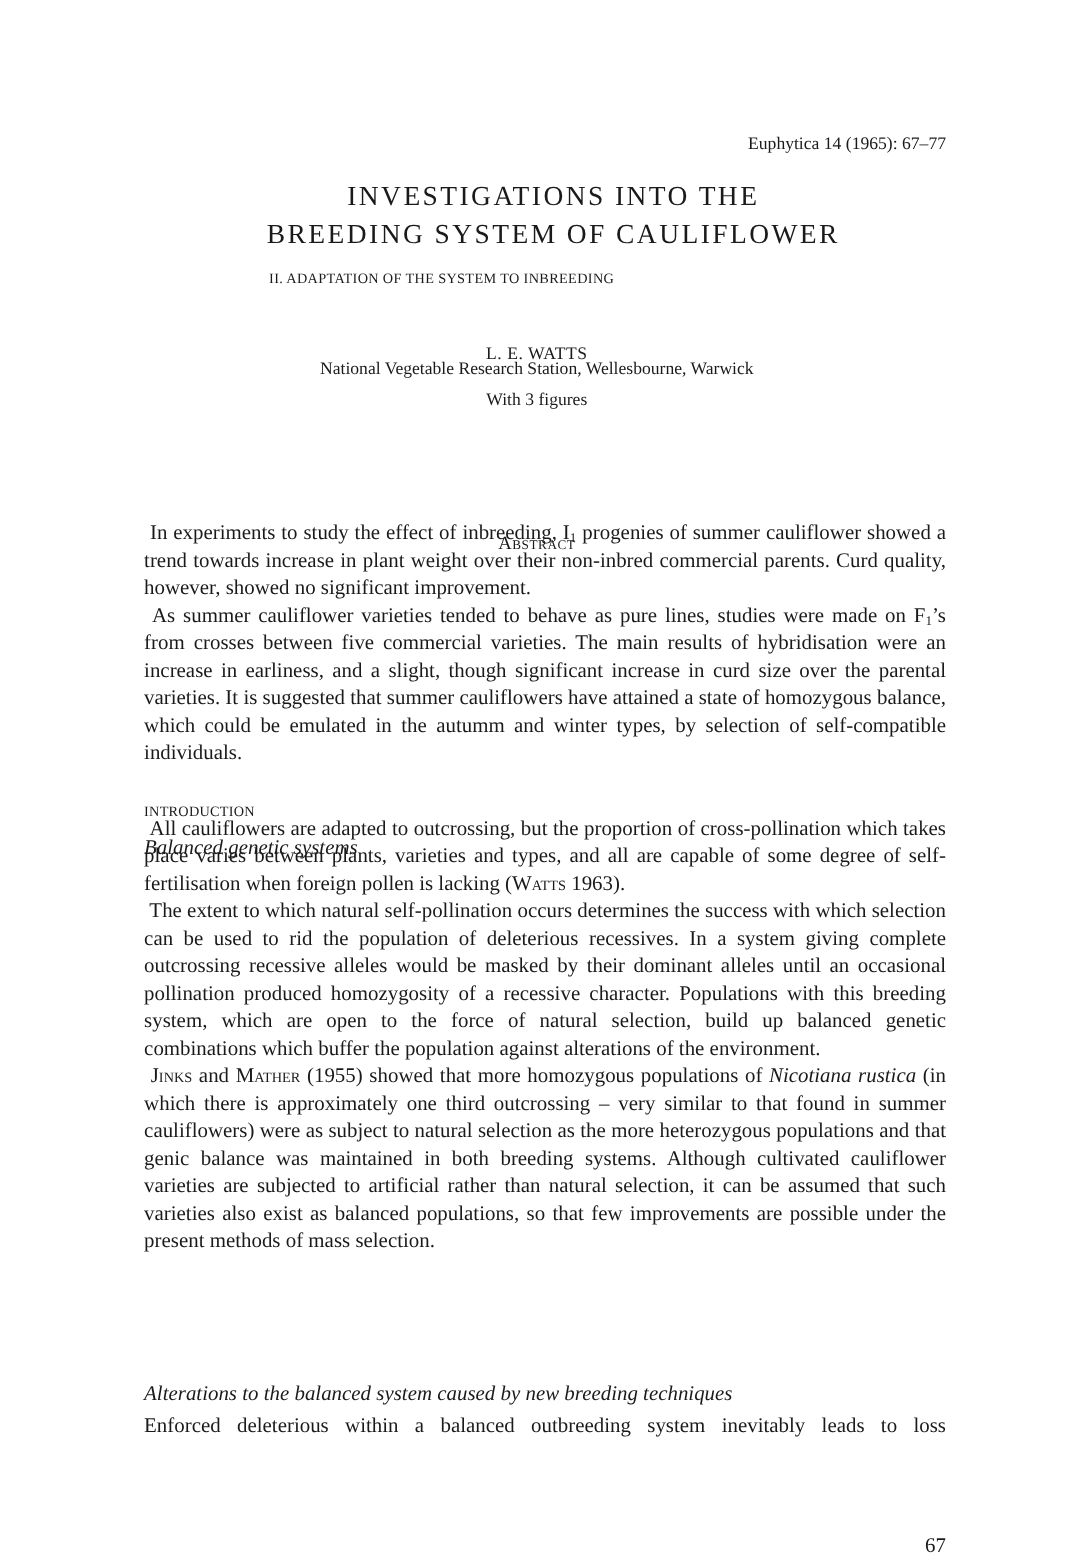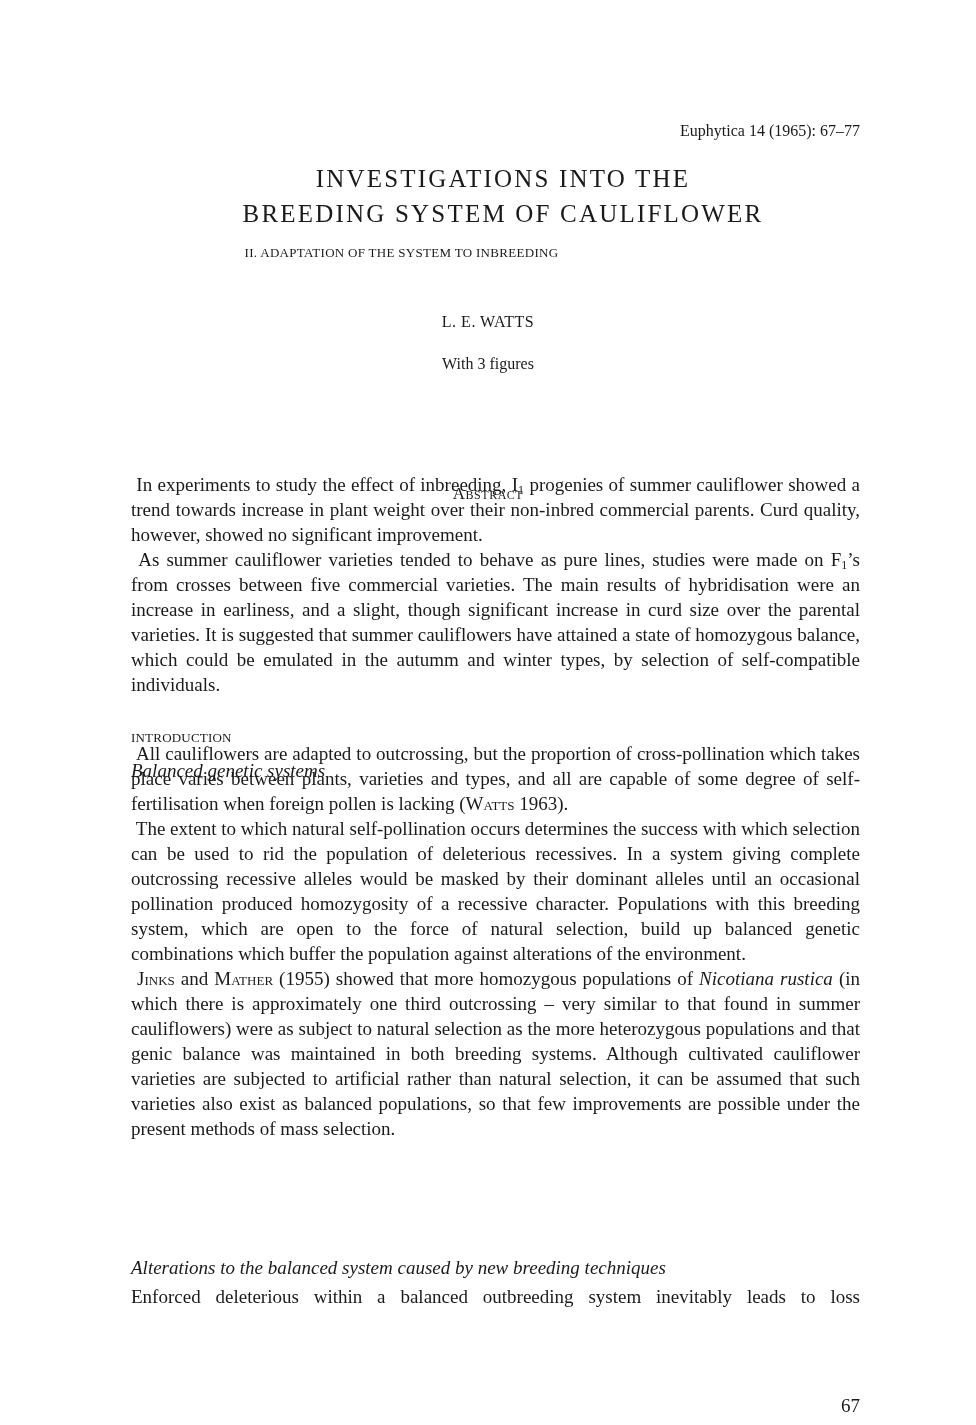--- a/index.html
+++ b/index.html
@@ -58,20 +58,21 @@
 
 <div class="page">
 
   <div class="journal-ref">Euphytica 14 (1965): 67–77</div>
 
   <div class="title l1">INVESTIGATIONS INTO THE</div>
   <div class="title l2">BREEDING SYSTEM OF CAULIFLOWER</div>
   <div class="subtitle">II. ADAPTATION OF THE SYSTEM TO INBREEDING</div>
 
   <div class="center-line author">L. E. WATTS</div>
+  <div class="center-line affil" style="top:327px;">National Vegetable Research Station, Wellesbourne, Warwick</div>
   <div class="center-line figs">With 3 figures</div>
 
   <div class="center-line abstract-heading">Abstract</div>
 
   <div class="body-block abstract">
     <p>&nbsp;<span>In experiments to study the effect of inbreeding, I</span><sub>1</sub><span> progenies of summer cauliflower showed a trend towards increase in plant weight over their non-inbred commercial parents. Curd quality, however, showed no significant improvement.</span></p>
     <p>&nbsp;<span>As summer cauliflower varieties tended to behave as pure lines, studies were made on F</span><sub>1</sub><span>’s from crosses between five commercial varieties. The main results of hybridisation were an increase in earliness, and a slight, though significant increase in curd size over the parental varieties. It is suggested that summer cauliflowers have attained a state of homozygous balance, which could be emulated in the autumm and winter types, by selection of self-compatible individuals.</span></p>
   </div>
 
   <div class="intro-heading">INTRODUCTION</div>

